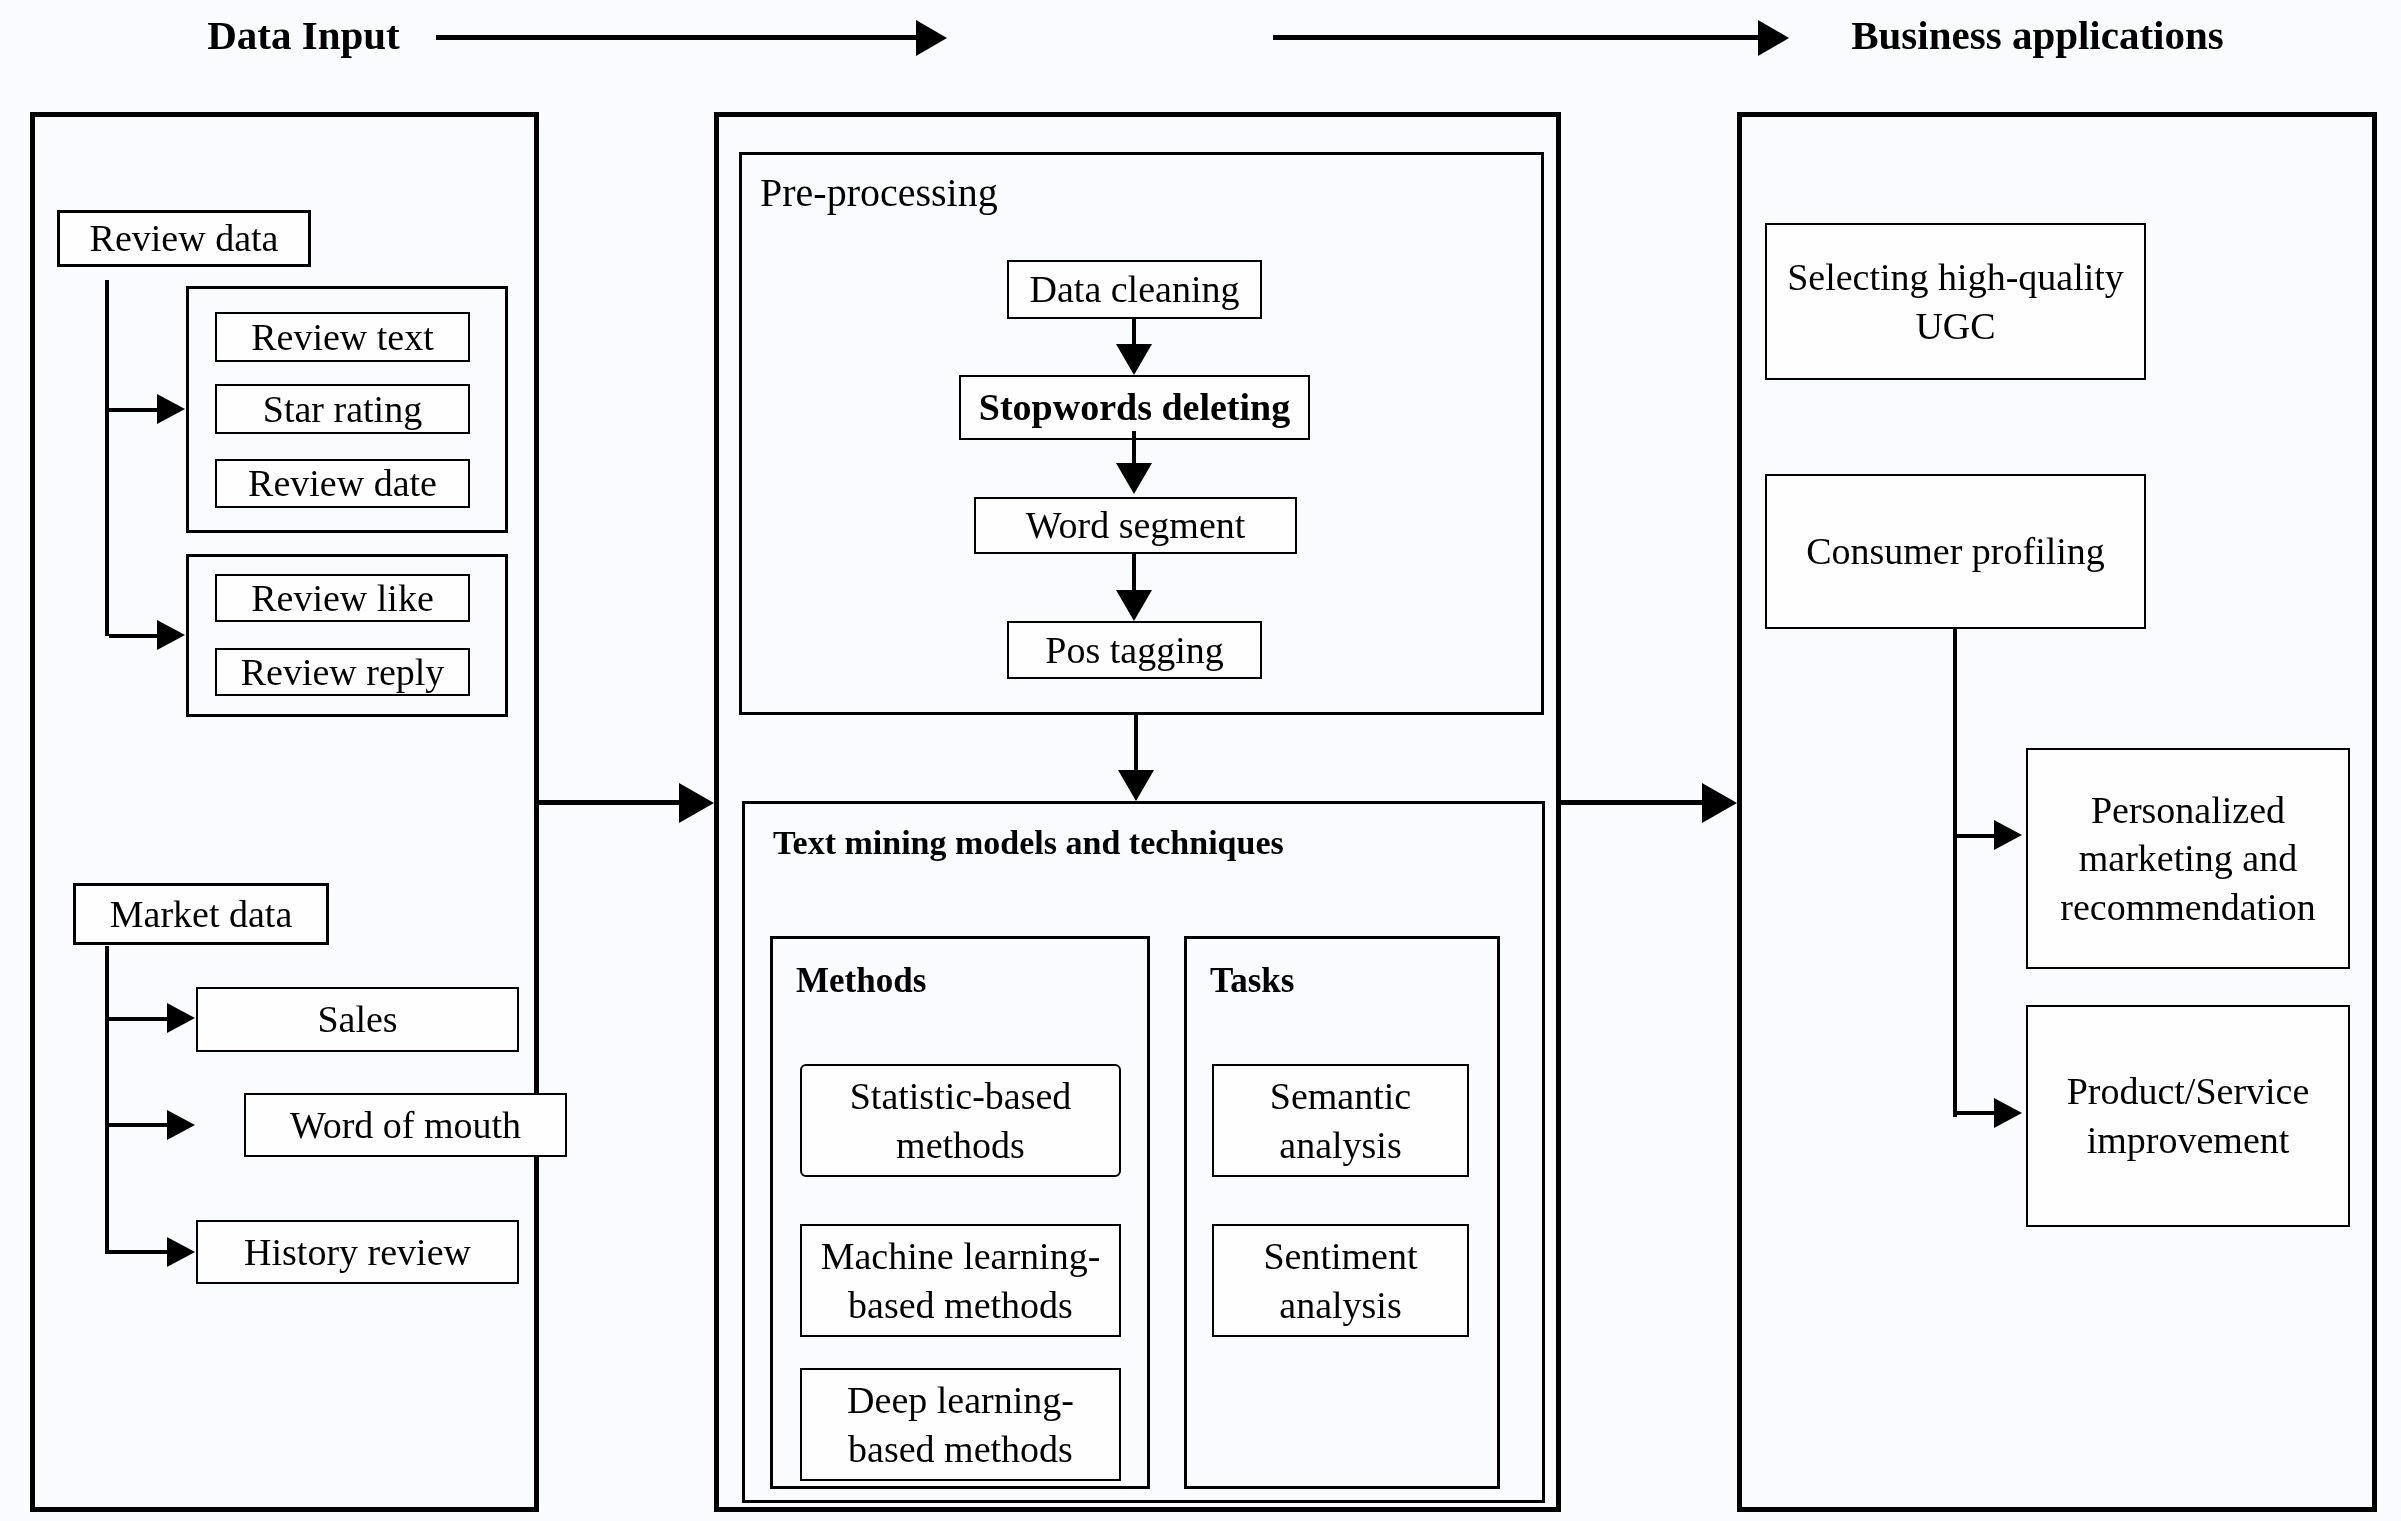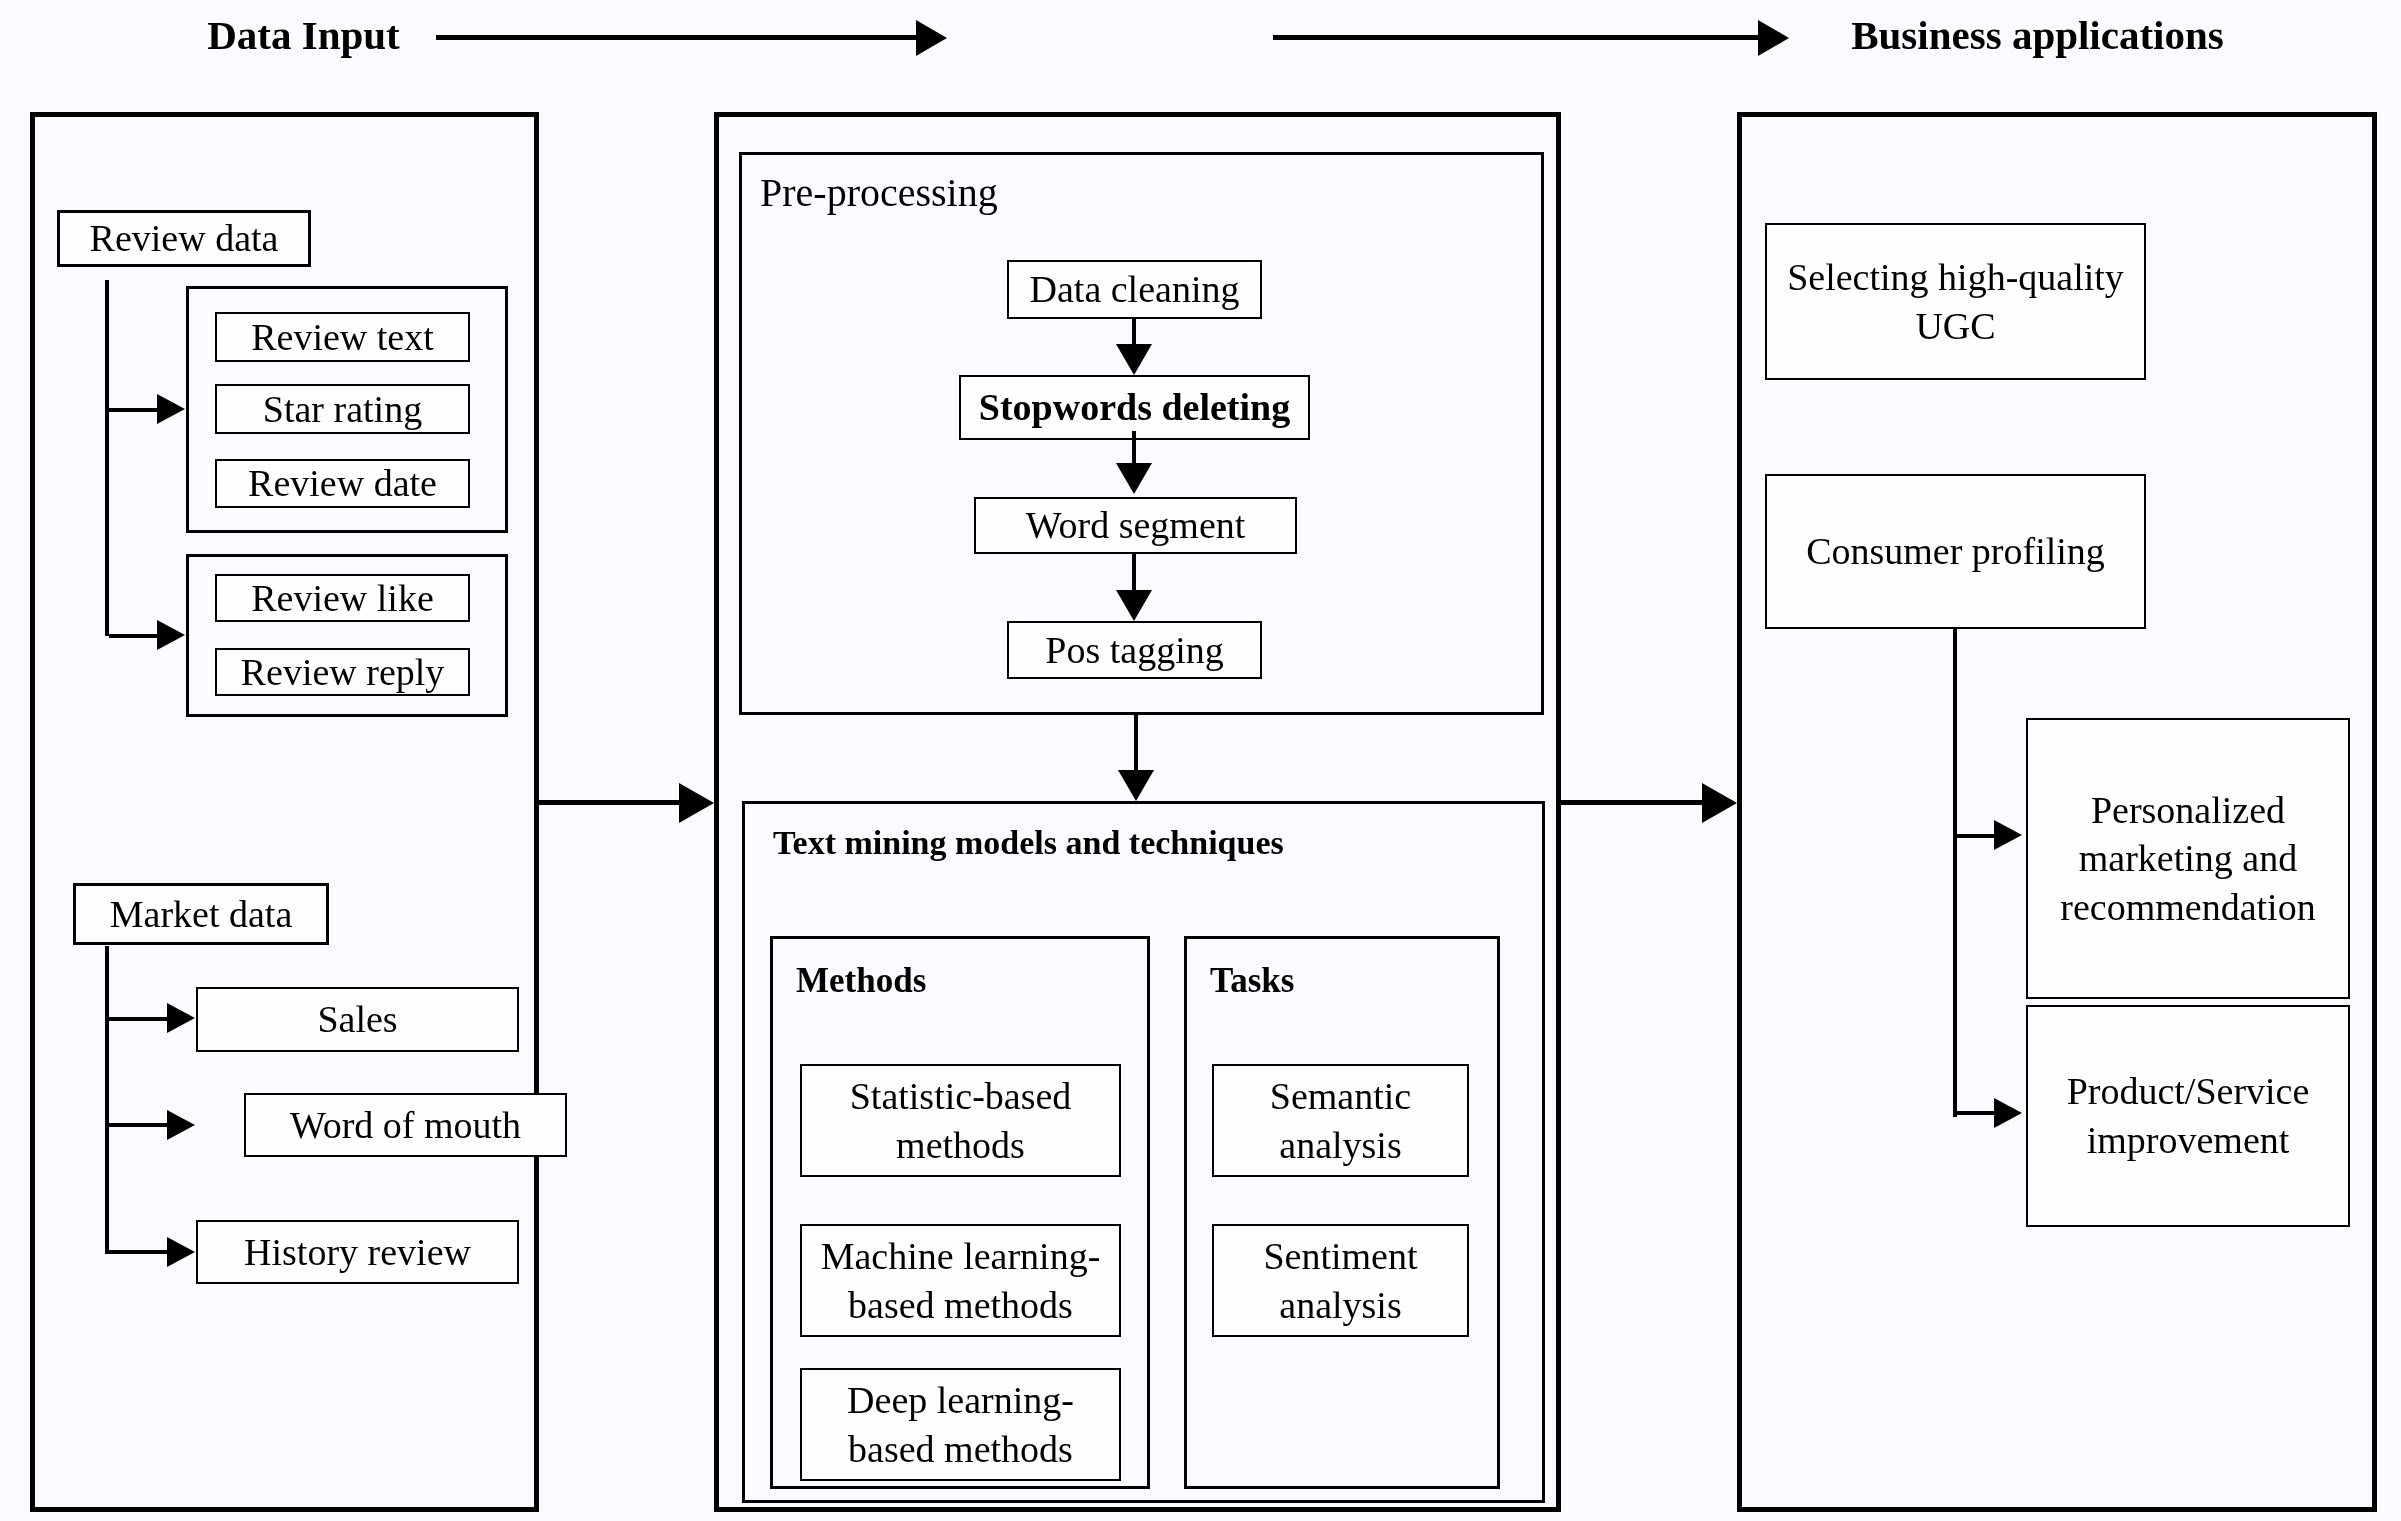--- a/index.html
+++ b/index.html
@@ -150,36 +150,36 @@
   <div class="leaf" style="left:1007px;top:621px;width:255px;height:58px;">Pos tagging</div>
 
   <div class="vline" style="left:1134px;top:715px;width:4.3px;height:55px;"></div>
   <div class="ah-d" style="left:1118px;top:770px;"></div>
 
   <div class="gframe" style="left:742px;top:801px;width:803px;height:702px;"></div>
   <div class="models-title" style="left:773px;top:824px;">Text mining models and techniques</div>
 
   <div class="gframe" style="left:770px;top:936px;width:380px;height:553px;"></div>
   <div class="sub-title" style="left:796px;top:961px;">Methods</div>
-  <div class="leaf" style="left:800px;top:1064px;width:321px;height:113px;">Statistic-based methods</div>
+  <div class="leaf" style="left:800px;top:1064px;width:321px;height:113px;border-radius:6px;">Statistic-based methods</div>
   <div class="leaf" style="left:800px;top:1368px;width:321px;height:113px;">Deep learning-based methods</div>
   <div class="leaf" style="left:800px;top:1224px;width:321px;height:113px;">Machine learning-based methods</div>
 
   <div class="gframe" style="left:1184px;top:936px;width:316px;height:553px;"></div>
   <div class="sub-title" style="left:1210px;top:961px;">Tasks</div>
   <div class="leaf" style="left:1212px;top:1064px;width:257px;height:113px;">Semantic analysis</div>
   <div class="leaf" style="left:1212px;top:1224px;width:257px;height:113px;">Sentiment analysis</div>
 
   <div class="leaf" style="left:1765px;top:474px;width:381px;height:155px;">Consumer profiling</div>
   <div class="leaf" style="left:1765px;top:223px;width:381px;height:157px;">Selecting high-quality UGC</div>
 
   <div class="vline" style="left:1953px;top:628px;width:4.3px;height:489px;"></div>
 
   <div class="hline" style="left:1957px;top:834px;width:38px;height:4.3px;"></div>
   <div class="ah-r small" style="left:1994px;top:820px;"></div>
-  <div class="leaf" style="left:2026px;top:718px;width:324px;height:281px;">Personalized marketing and recommendation</div>
+  <div class="leaf" style="left:2026px;top:748px;width:324px;height:221px;">Personalized marketing and recommendation</div>
 
   <div class="hline" style="left:1957px;top:1111px;width:38px;height:4.3px;"></div>
   <div class="ah-r small" style="left:1994px;top:1098px;"></div>
   <div class="leaf" style="left:2026px;top:1005px;width:324px;height:222px;">Product/Service improvement</div>
 
 </div>
 
 
 </body></html>

